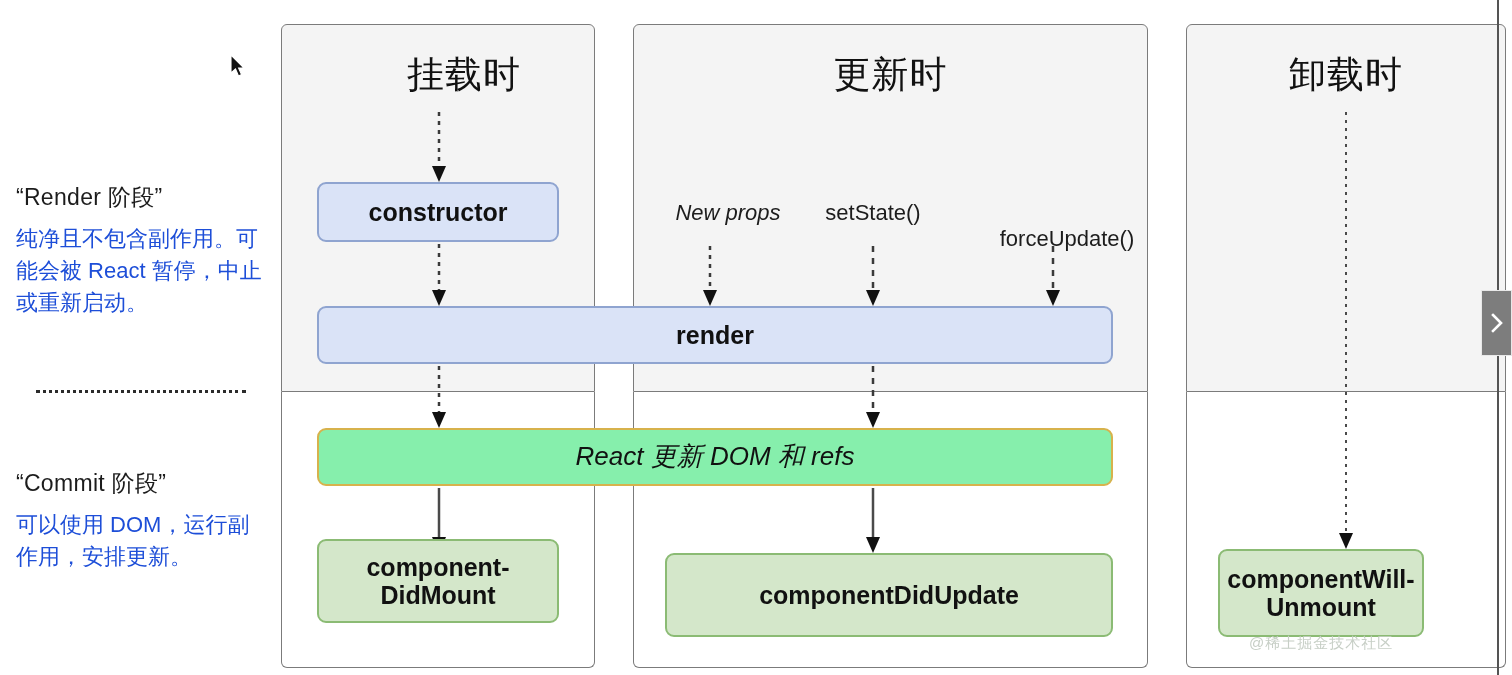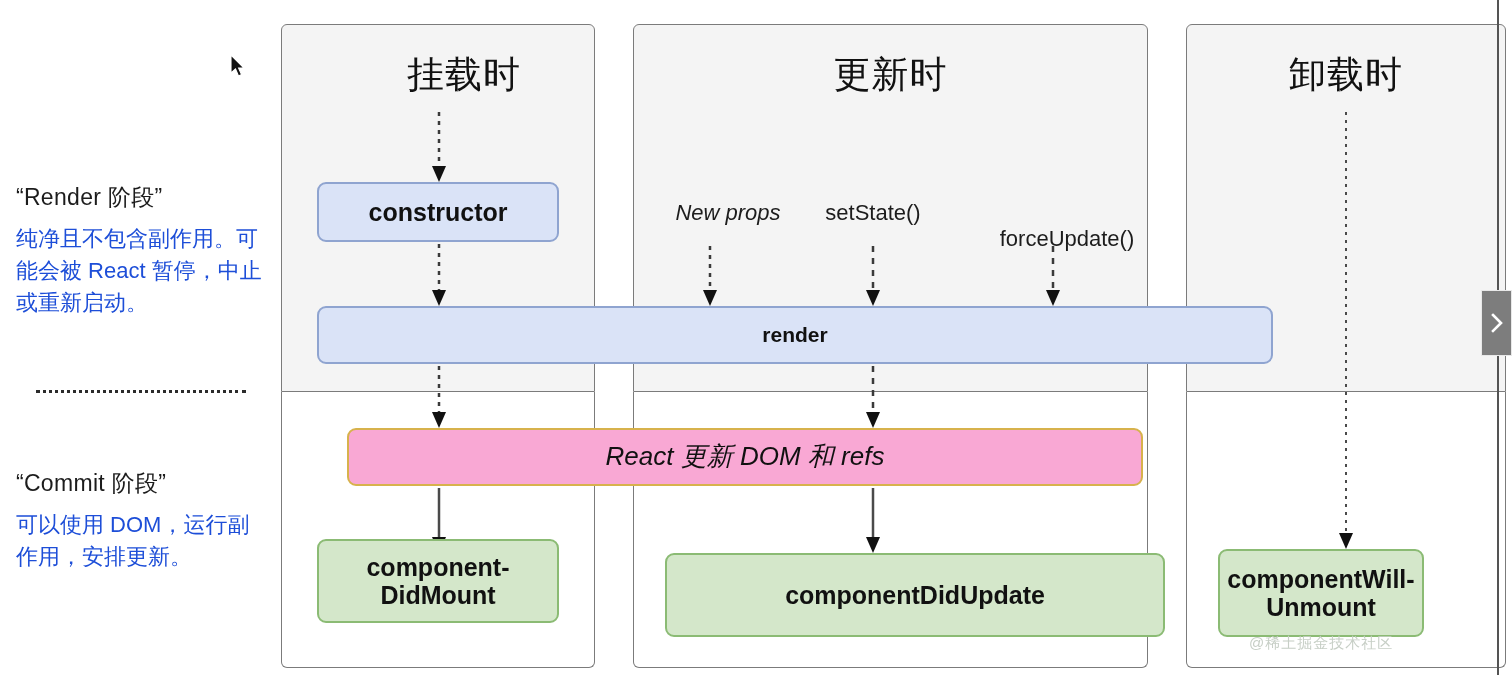--- a/index.html
+++ b/index.html
@@ -92,38 +92,37 @@
     line-height: 1.12;
     z-index: 5;
   }
   .node-blue {
     background: #dae3f7;
     border: 2px solid #8fa4d0;
     color: #111111;
     justify-content: center;
   }
   .node-yellow {
-    background: #f9a8d4;
+    background: #86efac;
     border: 2px solid #d7b24c;
     color: #111111;
     font-style: italic;
     font-weight: 400;
-    margin-left: 30px;
   }
   .node-green {
     background: #d4e7ca;
     border: 2px solid #8bbb74;
     color: #111111;
   }
 
   #node-constructor { left: 317px;  top: 182px; width: 242px; height: 60px; font-size: 25px; }
-  #node-render      { left: 317px;  top: 306px; width: 956px; height: 58px; font-size: 21px; }
+  #node-render      { left: 317px;  top: 306px; width: 796px; height: 58px; font-size: 25px; }
   #node-dom-refs    { left: 317px;  top: 428px; width: 796px; height: 58px; font-size: 26px; }
   #node-did-mount   { left: 317px;  top: 539px; width: 242px; height: 84px; font-size: 25px; }
-  #node-did-update  { left: 665px;  top: 553px; width: 500px; height: 84px; font-size: 25px; }
+  #node-did-update  { left: 665px;  top: 553px; width: 448px; height: 84px; font-size: 25px; }
   #node-will-unmount{ left: 1218px; top: 549px; width: 206px; height: 88px; font-size: 25px; }
 
   
   .trigger-label {
     position: absolute;
     font-size: 22px;
     color: #1c1c1c;
     white-space: nowrap;
     text-align: center;
   }

